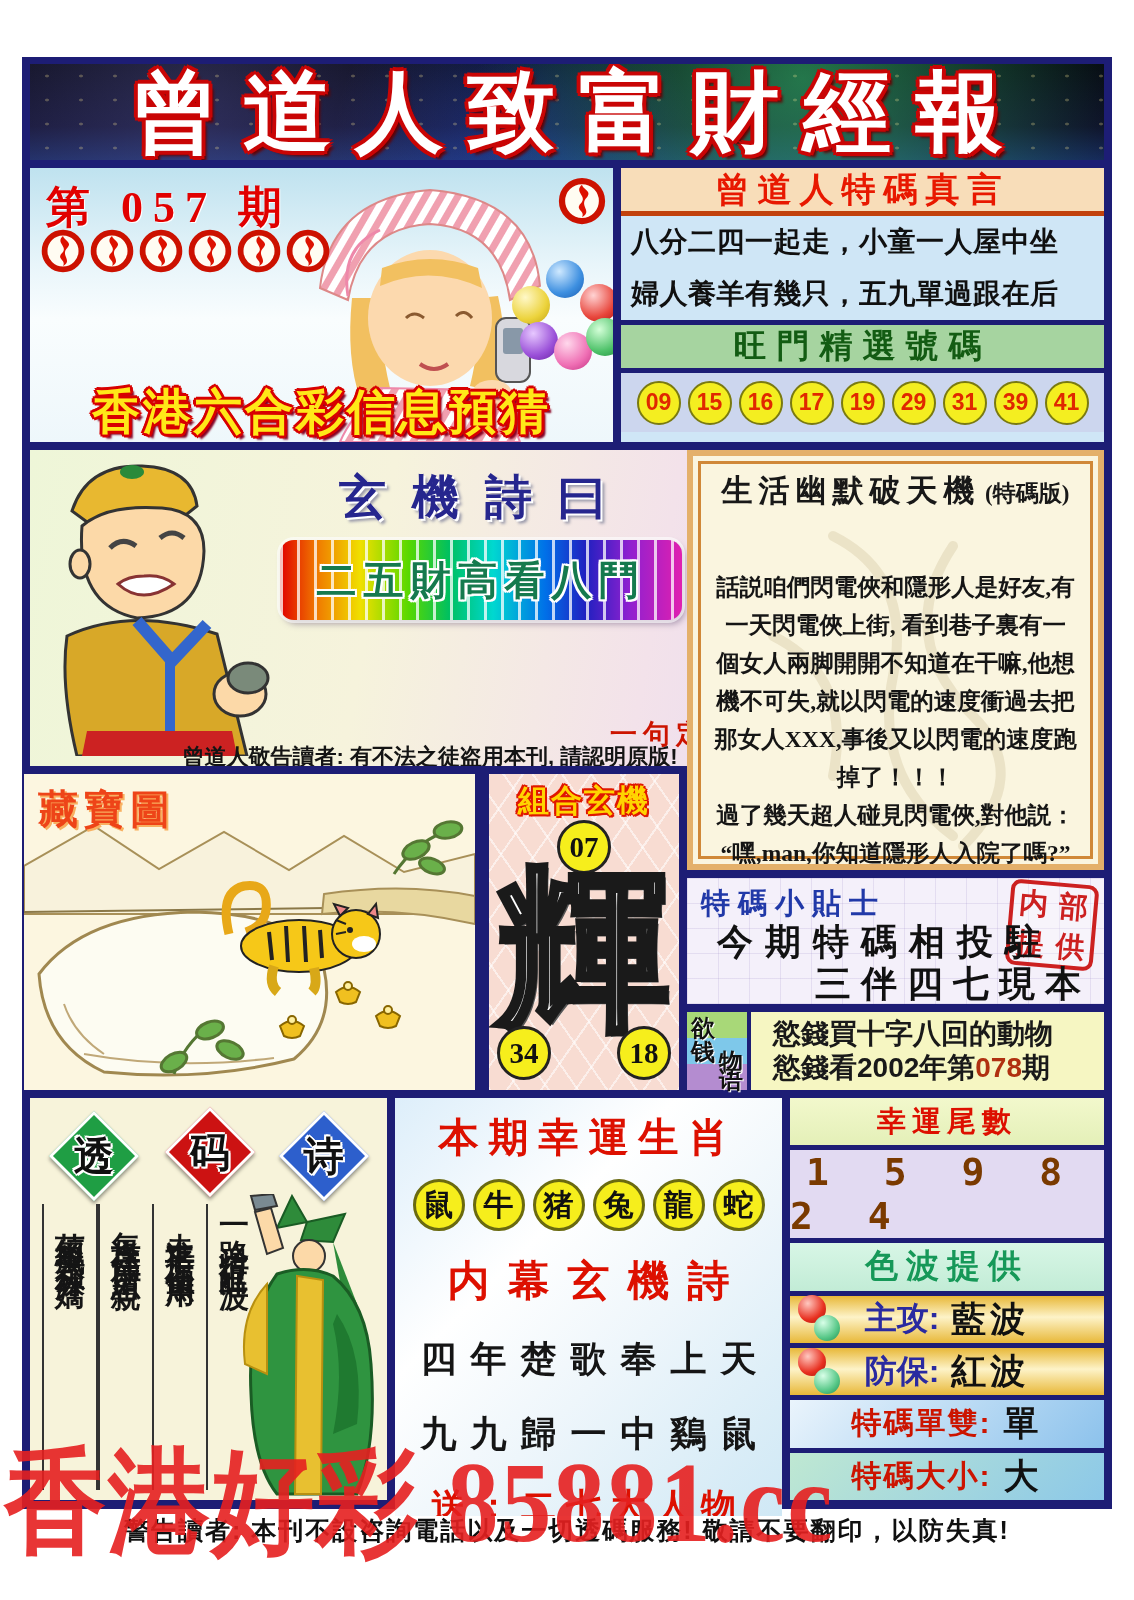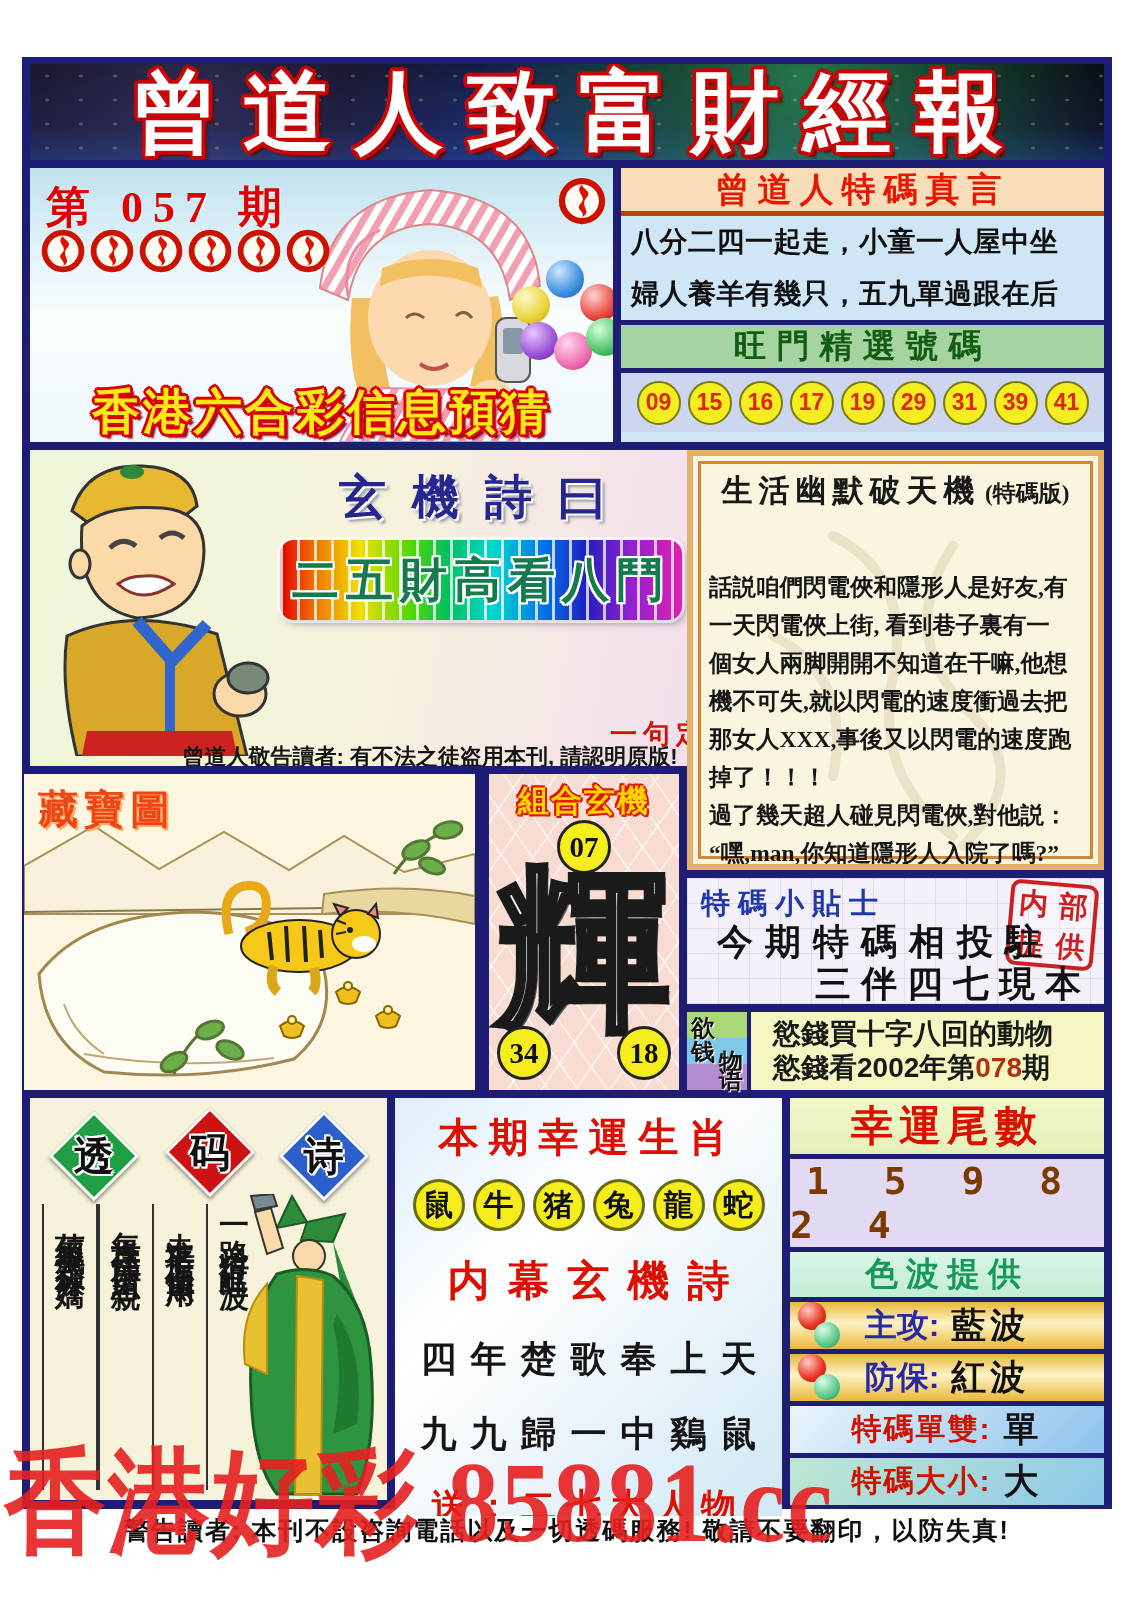--- a/index.html
+++ b/index.html
@@ -68,21 +68,21 @@
     background:linear-gradient(100deg,#eef6d8 0%,#f6f3dc 45%,#f3e2ea 80%,#eadcf0 100%); overflow:hidden; }
   .mystic-title { left:265px; top:16px; width:380px; text-align:center; color:#26268e;
     font-weight:bold; font-size:47px; letter-spacing:26px; white-space:nowrap;
     text-shadow:2px 2px 0 #fff,4px 4px 3px #99a; }
   .rainbow { left:250px; top:90px; width:402px; height:80px; border-radius:14px;
     background:
       repeating-linear-gradient(90deg, rgba(255,255,255,.75) 0 3px, rgba(255,255,255,0) 3px 17px),
       linear-gradient(90deg,#e00000,#f07800 9%,#f0e000 20%,#58d800 32%,#00c060 42%,#00d8d0 53%,#0070e8 66%,#2020c0 76%,#9020d0 87%,#e020b0 100%);
     box-shadow:0 0 0 3px rgba(255,255,255,.6), 3px 4px 6px rgba(100,80,120,.5);
     display:flex; align-items:center; justify-content:center; }
-  .rainbow span { color:#157a4e; font-weight:bold; font-size:47px; letter-spacing:7px; white-space:nowrap;
+  .rainbow span { color:#157a4e; font-weight:bold; font-size:40px; letter-spacing:7px; white-space:nowrap;
     font-family:"Liberation Serif",serif;
     text-shadow:-2px 0 #fff,2px 0 #fff,0 -2px #fff,0 2px #fff,2px 2px #fff,-2px -2px #fff,2px -2px #fff,-2px 2px #fff; }
   .tagline { right:16px; top:266px; color:#cc1400; font-weight:bold; font-size:27px;
     letter-spacing:6px; font-family:"Liberation Serif",serif; }
   .notice { left:150px; top:292px; width:500px; text-align:center; color:#141414;
     font-weight:bold; font-size:22px; white-space:nowrap; }
 
   
   .treasure { left:24px; top:774px; width:451px; height:316px; background:#0f172a; overflow:hidden; }
   .treasure-title { left:14px; top:8px; color:#ee4418; font-weight:bold; font-size:40px;
@@ -108,21 +108,21 @@
     -webkit-text-stroke:5px #1a1a1a; text-shadow:3px 3px 0 #555; }
 
   
   .humor { left:687px; top:450px; width:417px; height:420px; background:#faf5df;
     border:6px solid #e4b06a; box-shadow:inset 0 0 0 5px #faf5df, inset 0 0 0 8px #d08838; padding:14px 16px 0 16px; overflow:hidden; }
   .humor-deco { position:absolute; left:20px; top:60px; width:380px; height:340px; opacity:.16; }
   .humor-title-row { position:relative; text-align:center; margin-bottom:10px; white-space:nowrap; }
   .humor-title { color:#181818; font-weight:bold; font-size:31px; letter-spacing:6px;
     font-family:"Liberation Serif",serif; }
   .humor-suffix { color:#181818; font-weight:bold; font-size:23px; font-family:"Liberation Serif",serif; }
-  .humor-body { position:relative; margin-top:56px; }
+  .humor-body { position:relative; margin-top:56px;text-align:center; }
   .humor-body div { color:#151515; font-size:23.5px; line-height:38px; font-weight:bold;
     font-family:"Liberation Serif",serif; white-space:nowrap; }
 
   
   .tips { left:687px; top:878px; width:417px; height:126px; background-color:#f4f0fa;
     background-image:
       repeating-linear-gradient(0deg, rgba(140,120,190,.16) 0 1px, transparent 1px 25px),
       repeating-linear-gradient(90deg, rgba(140,120,190,.16) 0 1px, transparent 1px 31px);
     overflow:hidden; }
   .tips-title { left:14px; top:6px; color:#2139a8; font-weight:bold; font-size:29px;
@@ -181,21 +181,21 @@
   .lucky-verse { margin-top:26px; color:#151515; font-weight:bold; font-size:36px; letter-spacing:14px;
     text-indent:14px; white-space:nowrap; }
   .lucky-gift { margin-top:24px; color:#dd1000; font-weight:bold; font-size:35px; letter-spacing:10px;
     white-space:nowrap; }
 
   
   .stats { left:790px; top:1098px; width:314px; height:402px; background:#1d1d75;
     display:flex; flex-direction:column; gap:5px; }
   .srow { flex:1; display:flex; align-items:center; justify-content:center; position:relative; }
   .s-tail { background:linear-gradient(180deg,#f2f8cc,#e4f0b8); color:#dd1000; font-weight:bold;
-    font-size:42px; letter-spacing:6px; font-family:Liberation Sans, sans-serif; }
+    font-size:29px; letter-spacing:6px; font-family:Liberation Sans, sans-serif; }
   .s-nums { background:#e2daf2; color:#7a3a00; font-weight:bold; font-size:38px; letter-spacing:16px;
     text-indent:16px; font-family:"DejaVu Sans Mono",monospace; }
   .s-wave { background:linear-gradient(180deg,#d8f6e6,#c2ecd6); color:#169858; font-weight:bold;
     font-size:33px; letter-spacing:8px; }
   .s-gold { background:linear-gradient(180deg,#e8b838,#fdf3c8 45%,#e8b838); }
   .s-blue { background:linear-gradient(135deg,#eaf4fc,#8cc2ec); }
   .s-teal { background:linear-gradient(135deg,#bfe8d2,#8cc8e8); }
   .srow .lbl-blue { color:#2a2aa0; font-weight:bold; font-size:32px; }
   .srow .lbl-red { color:#cc1400; font-weight:bold; font-size:30px; letter-spacing:2px; }
   .srow .val { color:#111; font-weight:bold; font-size:35px; margin-left:12px; letter-spacing:4px; }

